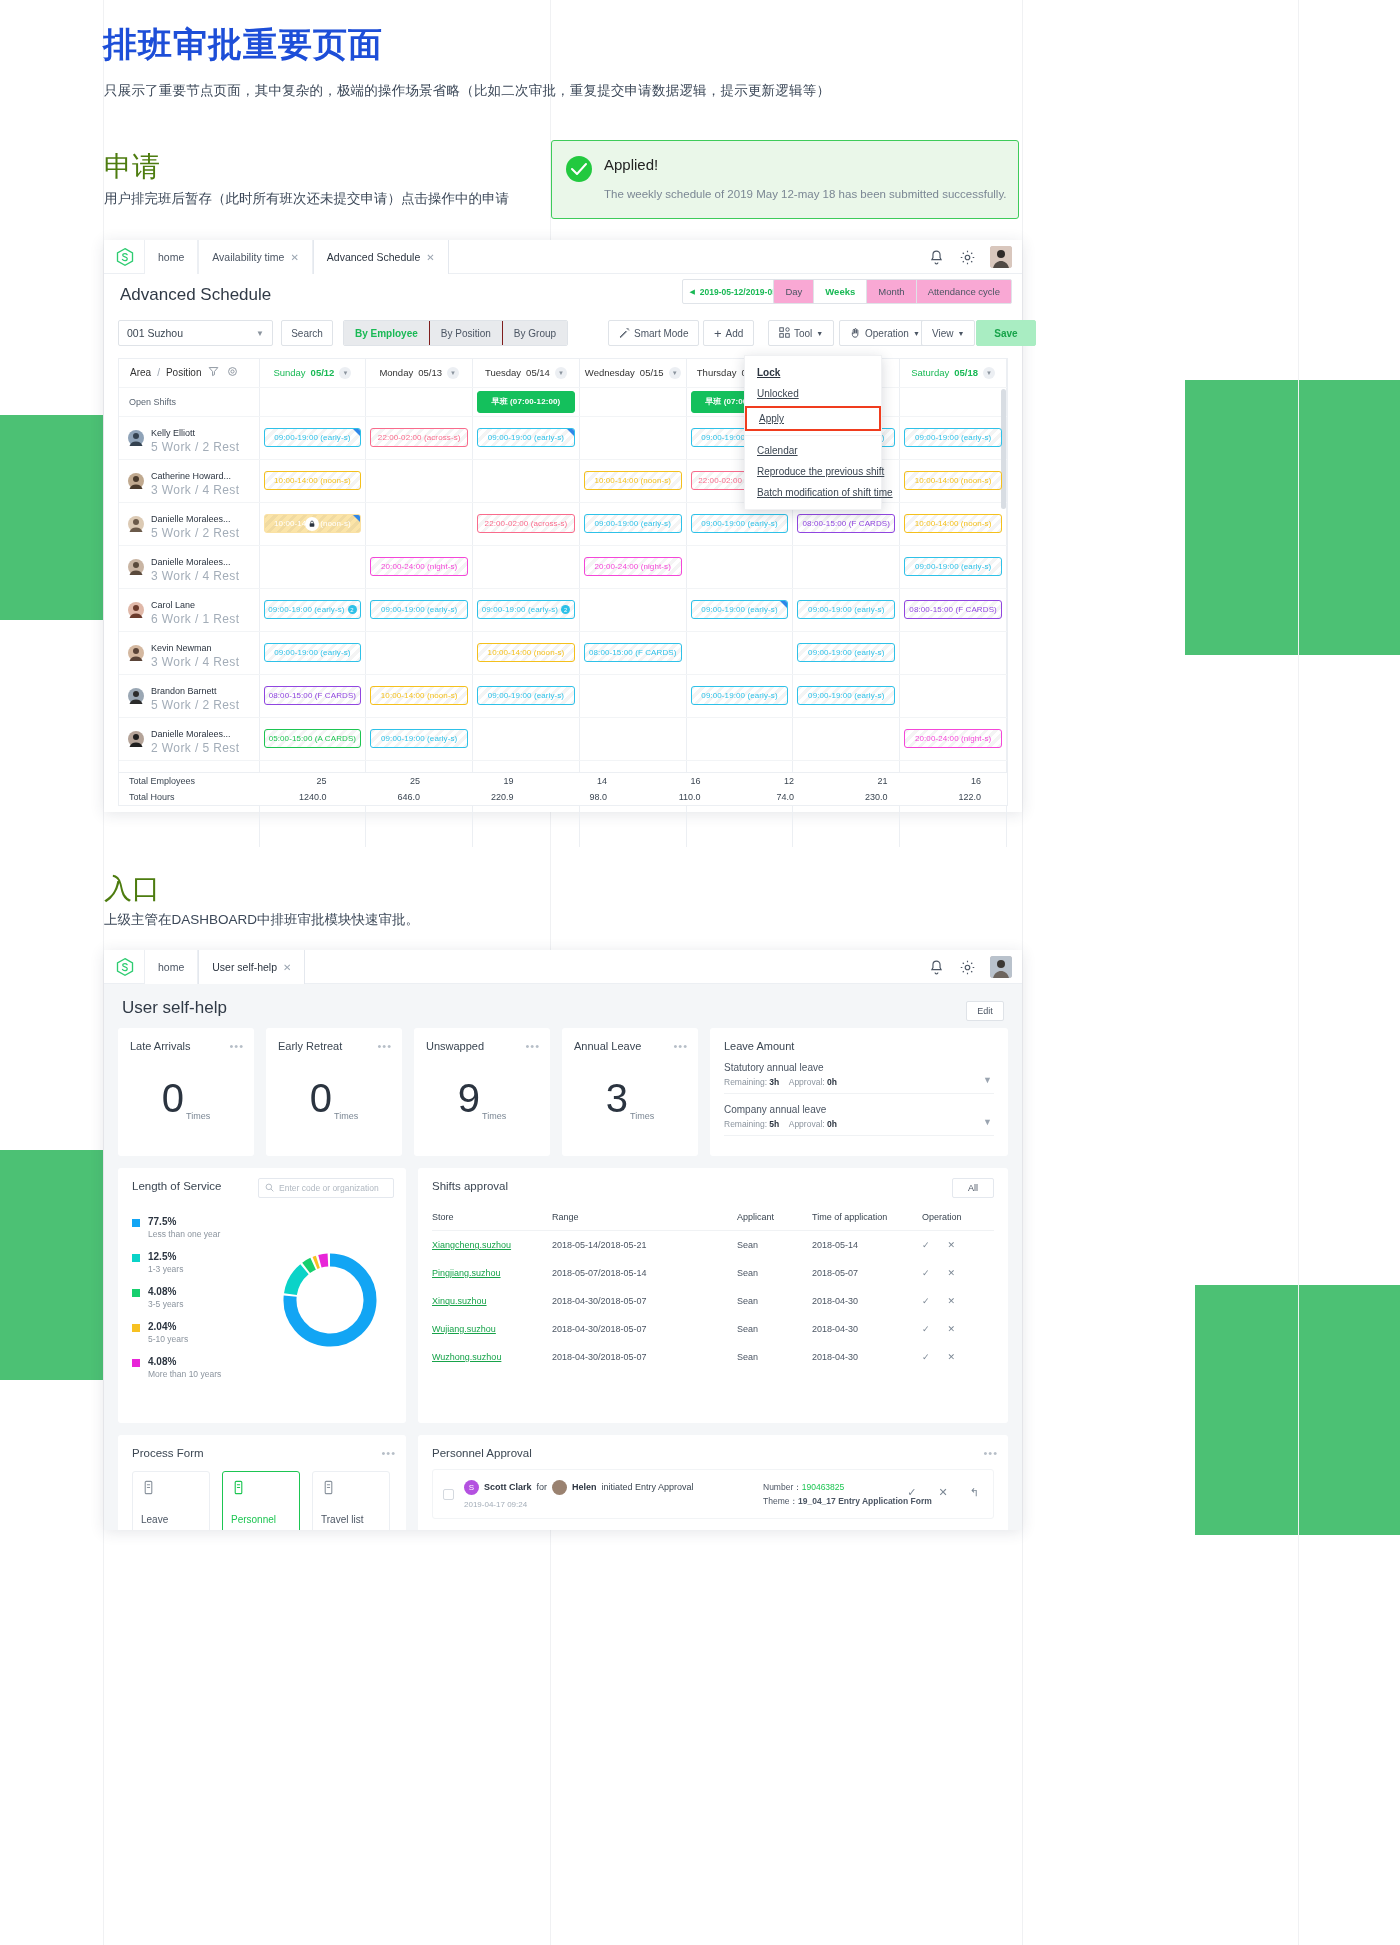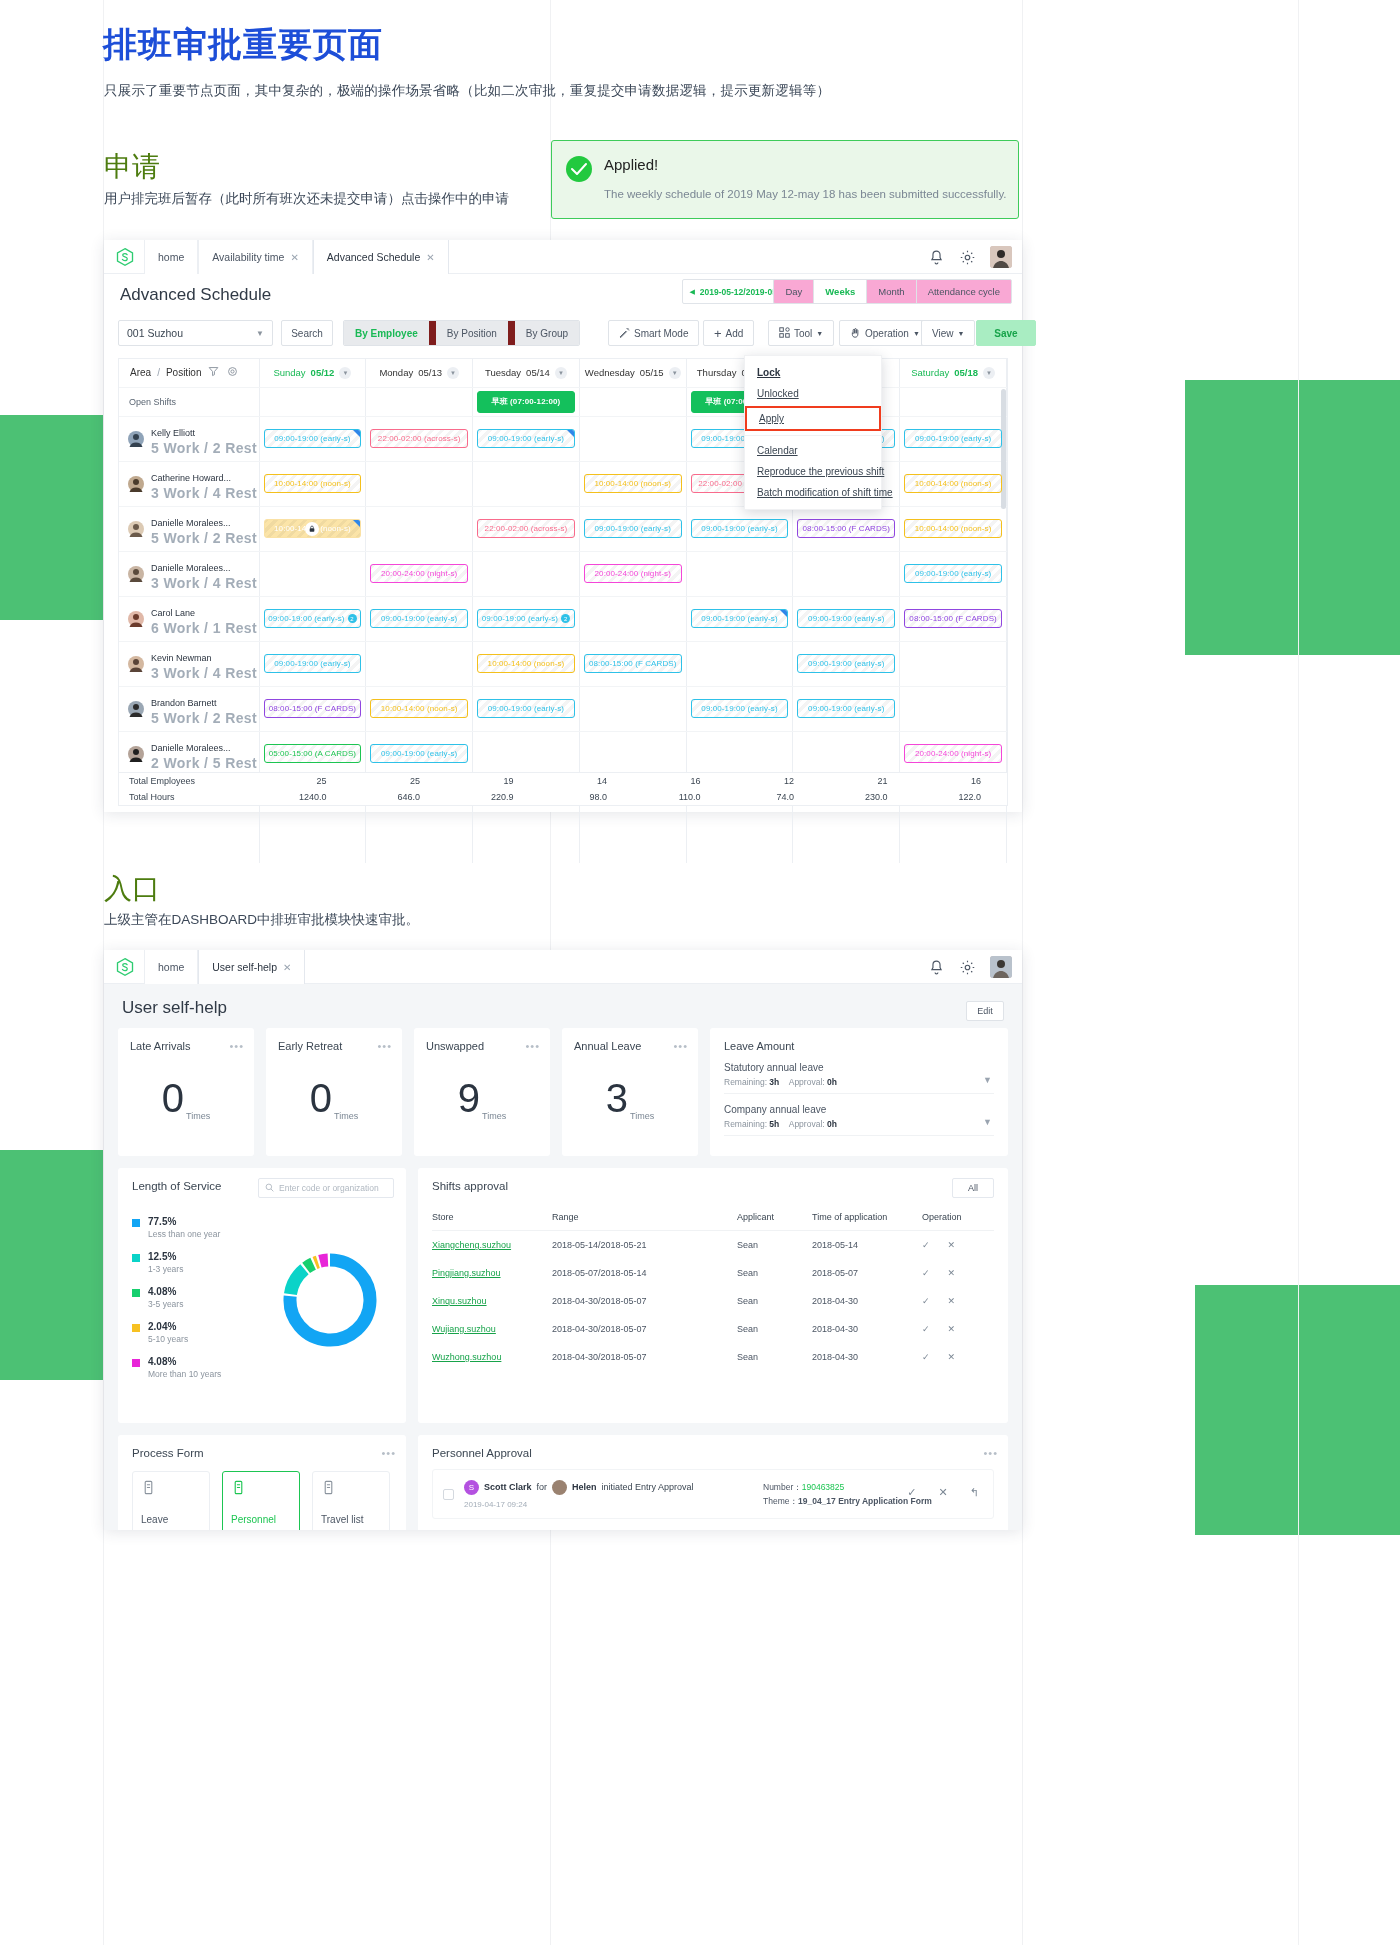--- a/index.html
+++ b/index.html
@@ -88,41 +88,41 @@
   .arrow { color:#19b955; font-size:7px; }
   .viewsw { position:absolute; right:10px; top:5px; height:25px; display:flex; border:1px solid #dfe3e8; border-radius:2px; overflow:hidden; background:#f9a8d4;}
   .viewsw div { padding:0 11px; display:flex; align-items:center; font-size:9.5px; color:#4b5563; border-right:1px solid #dfe3e8;}
   .viewsw div:last-child { border-right:none;text-align:center; }
   .viewsw div.sel { background:#fff; color:#19b955; font-weight:bold; }
 
   .sch-toolbar { position:relative; height:38px; margin:0 14px; }
   .selbox { position:absolute; left:0; top:4px; width:155px; height:26px; border:1px solid #dfe3e8; border-radius:2px; background:#fff; display:flex; align-items:center; padding:0 8px; font-size:10.5px; color:#3b4652; justify-content:space-between;}
   .btn { height:26px; border:1px solid #dfe3e8; background:#fff; border-radius:2px; display:flex; align-items:center; justify-content:center; gap:4px; font-size:10px; color:#4b5563; padding:0 10px; position:absolute; top:4px;}
   .seg { position:absolute; left:225px; top:4px; height:26px; display:flex; border-radius:2px; overflow:hidden; border:1px solid #dfe3e8;}
-  .seg div { padding:0 11px; display:flex; align-items:center; font-size:10px; color:#4b5563; background:#e8eaed; border-right:7px solid #7f1d1d;}
+  .seg div { padding:0 11px; display:flex; align-items:center; font-size:10px; color:#4b5563; background:#e8eaed; border-right:1px solid #7f1d1d;}
   .seg div.sel { background:#e8eaed; color:#19b955; font-weight:bold; }
   .seg div:last-child { border-right:none; }
   .btn-save { background:#a9edc2; border-color:#a9edc2; color:#17a34a; font-weight:bold; }
 
   .grid-wrap { position:relative; margin:4px 14px 0 14px; border:1px solid #eceff3; height:448px; }
   table.sch { width:100%; border-collapse:collapse; table-layout:fixed; }
   table.sch th, table.sch td { border-right:1px solid #eceff3; border-bottom:1px solid #f2f4f6; }
   table.sch th { height:28px; font-weight:normal; font-size:9.5px; color:#4b5563; background:#fff; }
   .colhead { display:flex; align-items:center; justify-content:center; gap:5px;}
   .colhead b { color:#19b955; font-size:9.5px;}
   .colhead .wd { color:#333; }
   .caret { width:12px;height:12px;border-radius:50%;background:#eceff3;display:inline-flex;align-items:center;justify-content:center;font-size:6px;color:#8b949e;}
   .areacell { display:flex; align-items:center; gap:6px; padding-left:10px; font-size:10px; color:#333; }
   .areacell .sl { color:#9aa4b0; }
   .ic-sm { width:13px; height:13px; color:#8b949e; }
   td.emp { padding:5px 0 5px 9px; }
   .emprow { display:flex; align-items:center; gap:7px; }
   .emprow .av { width:16px; height:16px; border-radius:50%; flex:none; }
   .emprow .nm { font-size:9px; color:#2b3440; line-height:1.35; white-space:nowrap; overflow:hidden;}
-  .emprow .sub { font-size:14px; color:#a3adb8; letter-spacing:.4px;font-weight:bold;}
+  .emprow .sub { font-size:12px; color:#a3adb8; letter-spacing:.4px;}
   td.open { font-size:9px; color:#5b6673; padding-left:10px; height:26px;}
   td.cell { height:29px; padding:0 4px; }
   .chip {
     height:19px; border-radius:3px; display:flex; align-items:center; justify-content:center;
     font-size:8px; letter-spacing:.1px; position:relative; overflow:hidden; white-space:nowrap;
     background-image:repeating-linear-gradient(-45deg, rgba(0,0,0,.045) 0 3px, transparent 3px 7px);
   }
   .chip .corner { position:absolute; right:0; top:0; width:0;height:0;border-top:7px solid #2f86e8;border-left:7px solid transparent; }
   .chip.blue   { border:1px solid #2ec1e8; color:#2ec1e8; background-color:#fff; }
   .chip.red    { border:1px solid #f96b8c; color:#f96b8c; background-color:#fff; }

